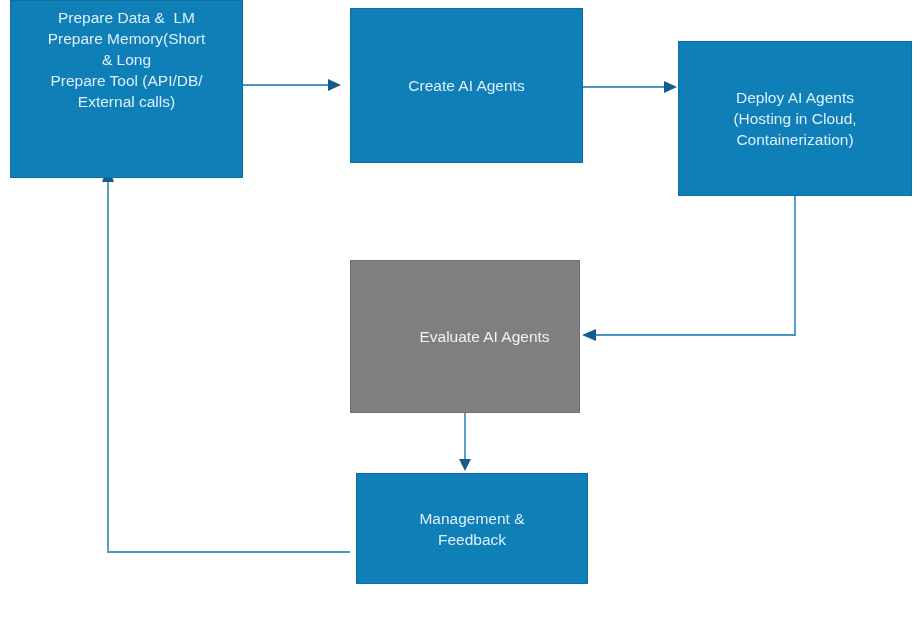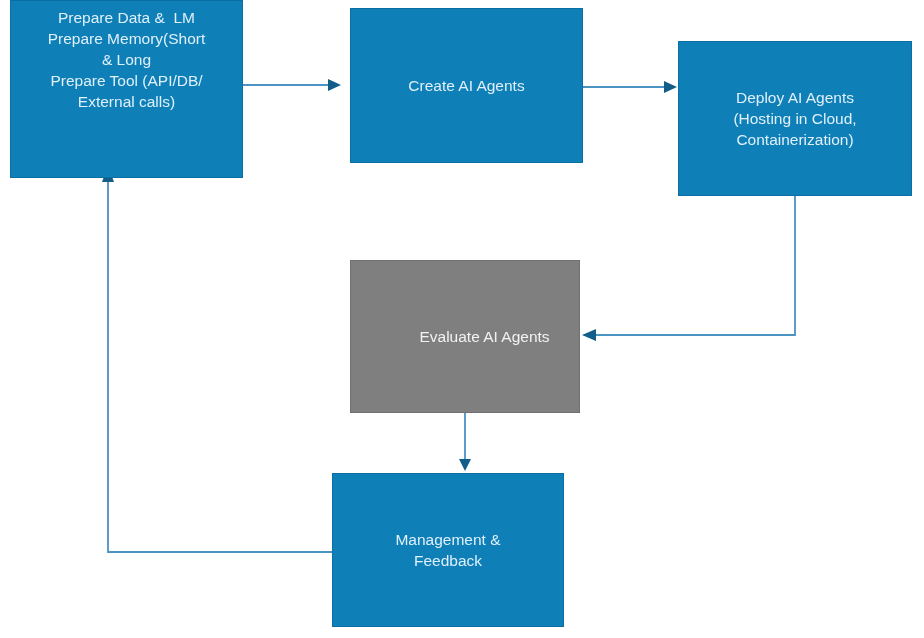--- a/index.html
+++ b/index.html
@@ -69,21 +69,21 @@
   }
   .node-prepare {
     left: 10px; top: 0; width: 233px; height: 178px;
     align-items: flex-start;
     padding-top: 6px;
     justify-content: flex-end;
   }
   .node-create  { left: 350px; top: 8px;   width: 233px; height: 155px; }
   .node-deploy  { left: 678px; top: 8px;   width: 234px; height: 155px; margin-top: 33px; }
   .node-evaluate{ left: 350px; top: 260px; width: 230px; height: 153px; padding-left: 39px; }
-  .node-manage  { left: 332px; top: 473px; width: 232px; height: 154px; }
+  .node-manage  { left: 356px; top: 473px; width: 232px; height: 111px; }
 </style>
 </head>
 <body>
 
 <div class="canvas">
 
   <svg class="edges-svg" viewBox="0 0 924 638" xmlns="http://www.w3.org/2000/svg">
 
     <g>
       <line class="edge-line" x1="243" y1="85" x2="328" y2="85"></line>

